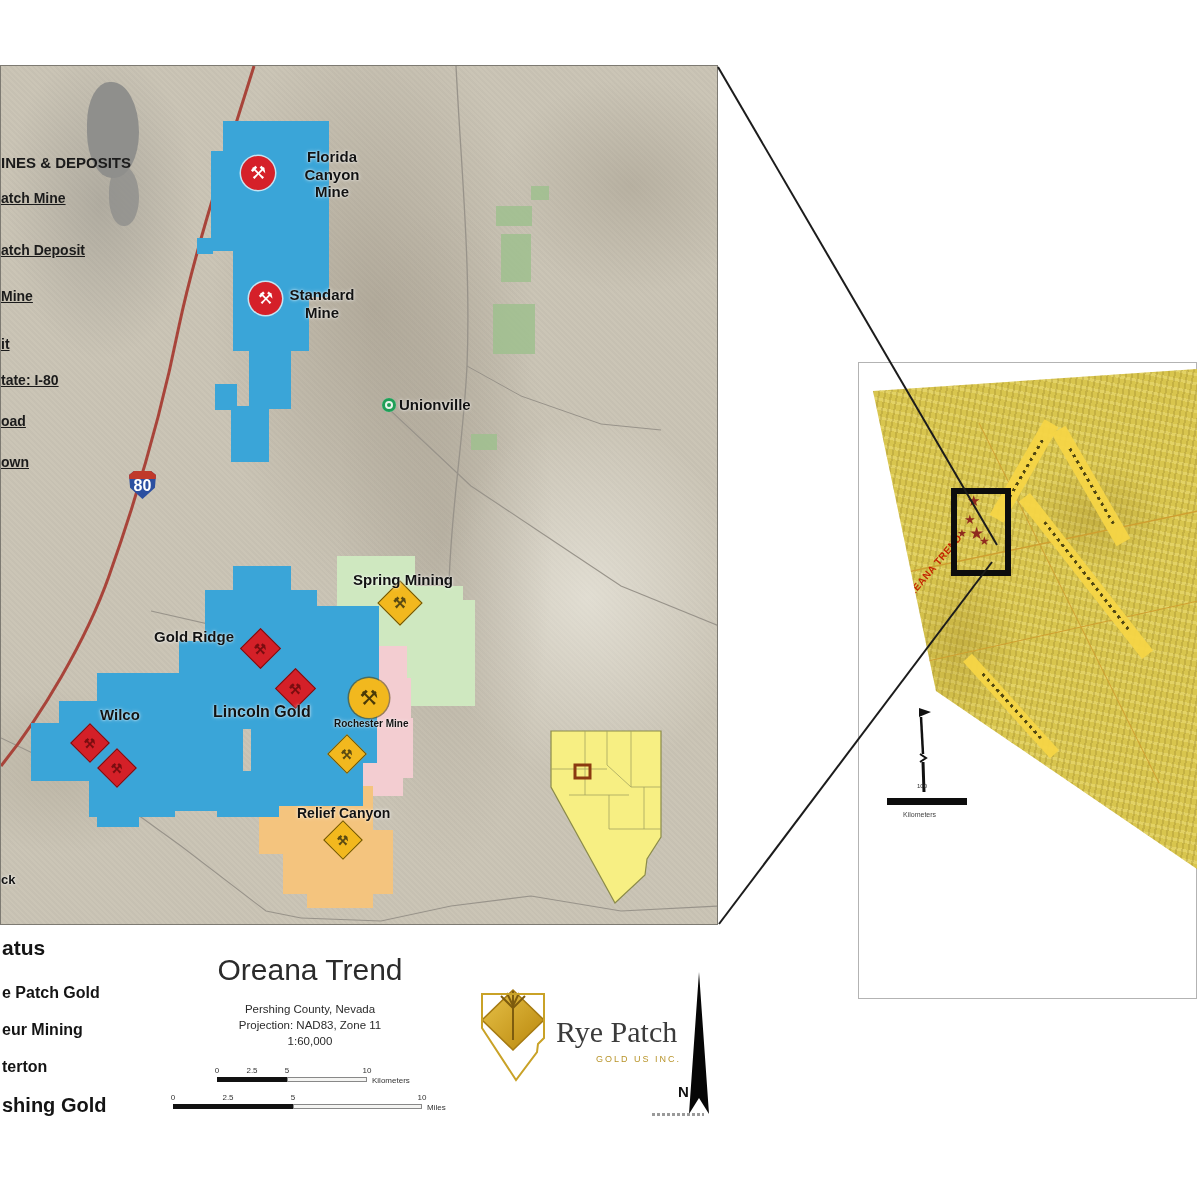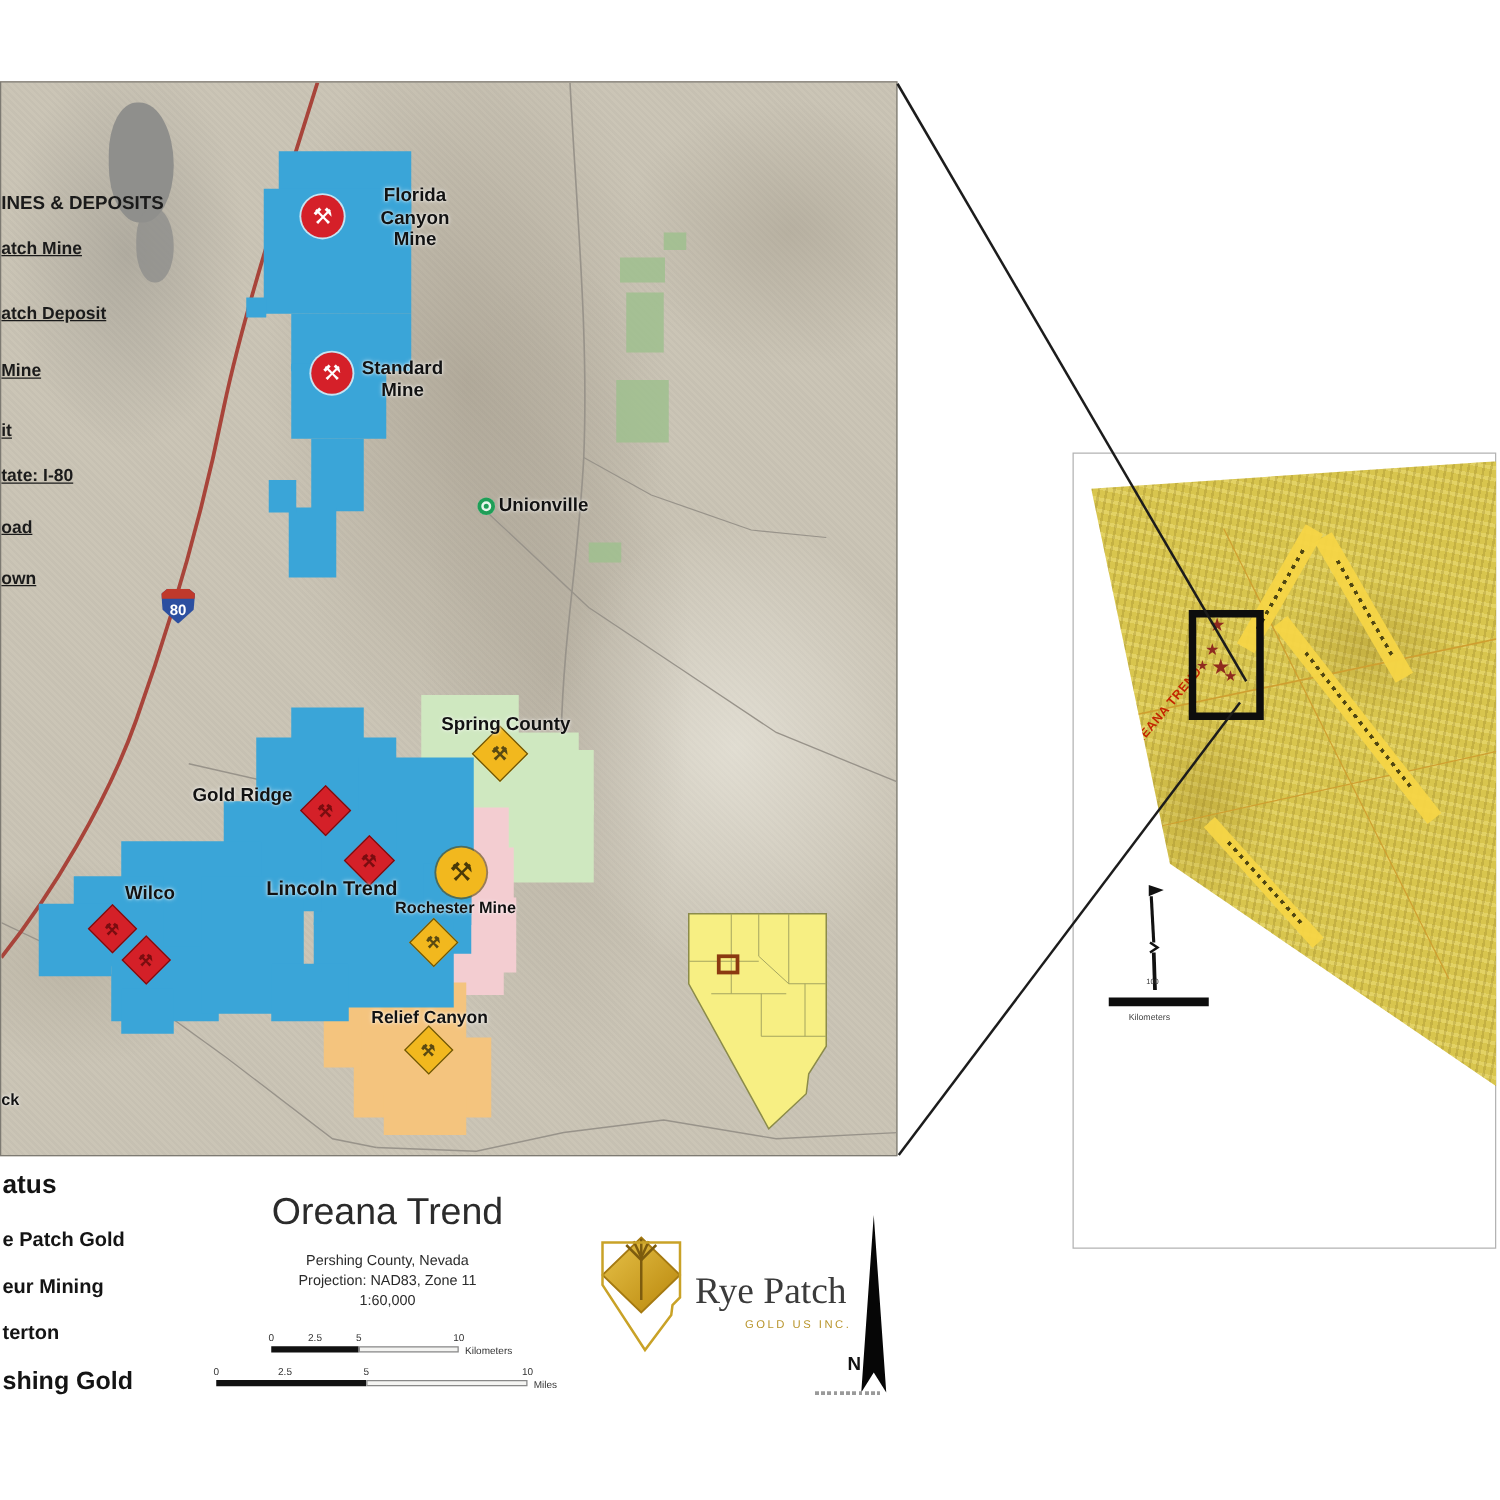--- a/index.html
+++ b/index.html
@@ -40,21 +40,21 @@
   .m-dia.red{background:#d42028;border:1px solid #7a0d10;color:#7a0d10;}
   .m-dia.yel{background:#f2b81e;border:1px solid #6b5409;color:#5a4a12;}
   .m-dia>span{transform:rotate(-45deg);font-weight:bold;}
 
   .legend-frag{position:absolute;left:0;color:#1b1b1b;}
   .legend-frag .t{font-weight:bold;font-size:15px;}
   .legend-frag .i{position:absolute;left:0;font-size:14px;font-weight:bold;white-space:nowrap;text-decoration:underline;}
 
   .shield{position:absolute;width:27px;height:28px;background:#2b4fa0;color:#fff;
     border-radius:4px 4px 12px 12px;clip-path:polygon(0 14%,18% 0,82% 0,100% 14%,96% 60%,50% 100%,4% 60%);
-    font-size:12px;font-weight:bold;display:flex;align-items:flex-end;justify-content:center;padding-bottom:4px;box-sizing:border-box;}
+    font-size:16px;font-weight:bold;display:flex;align-items:flex-end;justify-content:center;padding-bottom:4px;box-sizing:border-box;}
   .shield::before{content:"";position:absolute;top:0;left:0;right:0;height:8px;background:#c0392b;}
 
   
   .status-frag{position:absolute;color:#141414;font-weight:bold;text-align:right;}
   .tb-title{position:absolute;font-size:30px;color:#2b2b2b;text-align:center;}
   .tb-sub{position:absolute;font-size:11.5px;color:#2b2b2b;text-align:center;}
   .sb-label{position:absolute;font-size:8px;color:#333;width:22px;text-align:center;}
   .sb-black{position:absolute;height:5px;background:#111;}
   .sb-light{position:absolute;height:5px;background:#f4f4f2;border:1px solid #888;box-sizing:border-box;}
   .sb-unit{position:absolute;font-size:8px;color:#333;}
@@ -196,25 +196,25 @@
       </div>
 
     <div class="abs" style="left:381px;top:332px;width:14px;height:14px;border-radius:50%;background:#1f9e57;box-shadow:inset 0 0 0 3px #1f9e57, inset 0 0 0 5px #e8f5ec;"></div>
 
     <div class="map-label" style="left:276px;top:82px;width:70px;font-size:15px;margin-left:20px;">Florida
 Canyon
 Mine</div>
     <div class="map-label" style="left:284px;top:220px;width:74px;font-size:15px;">Standard
 Mine</div>
     <div class="map-label" style="left:398px;top:330px;font-size:15px;">Unionville</div>
-    <div class="map-label" style="left:352px;top:505px;font-size:15px;white-space:nowrap;">Spring County</div>
+    <div class="map-label" style="left:352px;top:505px;font-size:15px;white-space:nowrap;">Spring Mining</div>
     <div class="map-label" style="left:153px;top:562px;font-size:15px;white-space:nowrap;">Gold Ridge</div>
-    <div class="map-label" style="left:212px;top:637px;font-size:16px;white-space:nowrap;">Lincoln Trend</div>
+    <div class="map-label" style="left:212px;top:637px;font-size:16px;white-space:nowrap;">Lincoln Gold</div>
     <div class="map-label" style="left:99px;top:640px;font-size:15px;">Wilco</div>
-    <div class="map-label" style="left:315px;top:652px;font-size:13px;white-space:nowrap;">Rochester Mine</div>
+    <div class="map-label" style="left:333px;top:652px;font-size:10px;white-space:nowrap;">Rochester Mine</div>
     <div class="map-label" style="left:296px;top:739px;font-size:14px;white-space:nowrap;">Relief Canyon</div>
     <div class="map-label" style="left:0;top:806px;font-size:13px;">ck</div>
 
     <div class="shield" style="left:128px;top:405px;">
         <span>80</span>
       </div>
 
     <div class="legend-frag" style="top:88px;width:160px;height:320px;">
       <div class="t">INES &amp; DEPOSITS</div>
       <div class="i" style="top:36px;">atch Mine</div>

